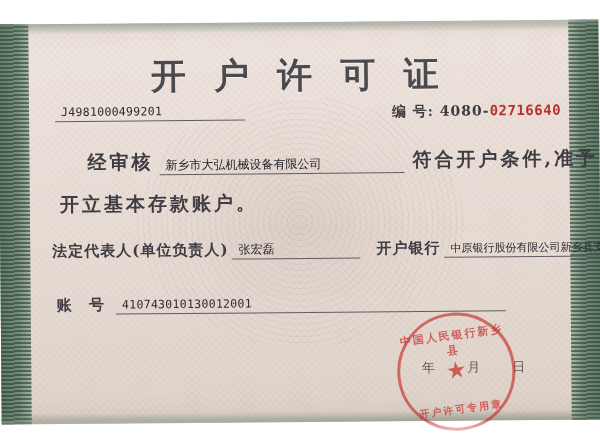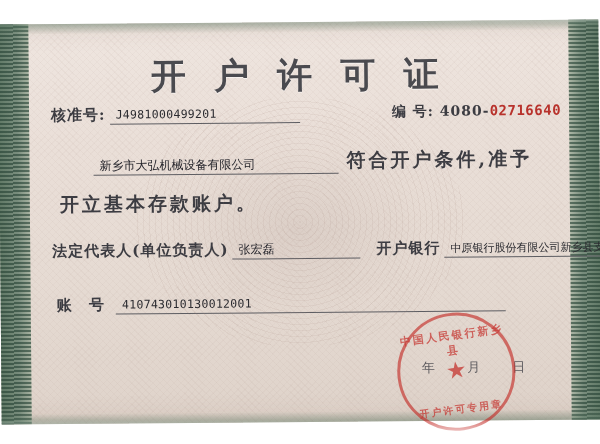--- a/index.html
+++ b/index.html
@@ -240,30 +240,30 @@
 
   <div class="cert">
     <div class="edge left"></div>
     <div class="edge right"></div>
     <div class="edge-top"></div>
     <div class="edge-bottom"></div>
 
     <div class="title">开 户 许 可 证</div>
 
     <div class="row" style="left:52px; top:82px;">
-      <span class="lbl">核准号:</span>
       <span class="fill mono" style="width:180px; margin-left:4px;">J4981000499201</span>
     </div>
 
     <div class="numrow">
       <span>编 号:</span>
       <span>4080-</span><span class="red">02716640</span>
     </div>
 
     <div class="row" style="left:88px; top:126px;">
+      <span class="lbl big">经审核</span>
       <span class="fill hand" style="width:235px; margin-left:6px;">新乡市大弘机械设备有限公司</span>
       <span class="lbl big" style="margin-left:8px;">符合开户条件,准予</span>
     </div>
 
     <div class="row" style="left:60px; top:168px;">
       <span class="lbl big">开立基本存款账户。</span>
     </div>
 
     <div class="row" style="left:52px; top:218px;">
       <span class="lbl">法定代表人(单位负责人)</span>

